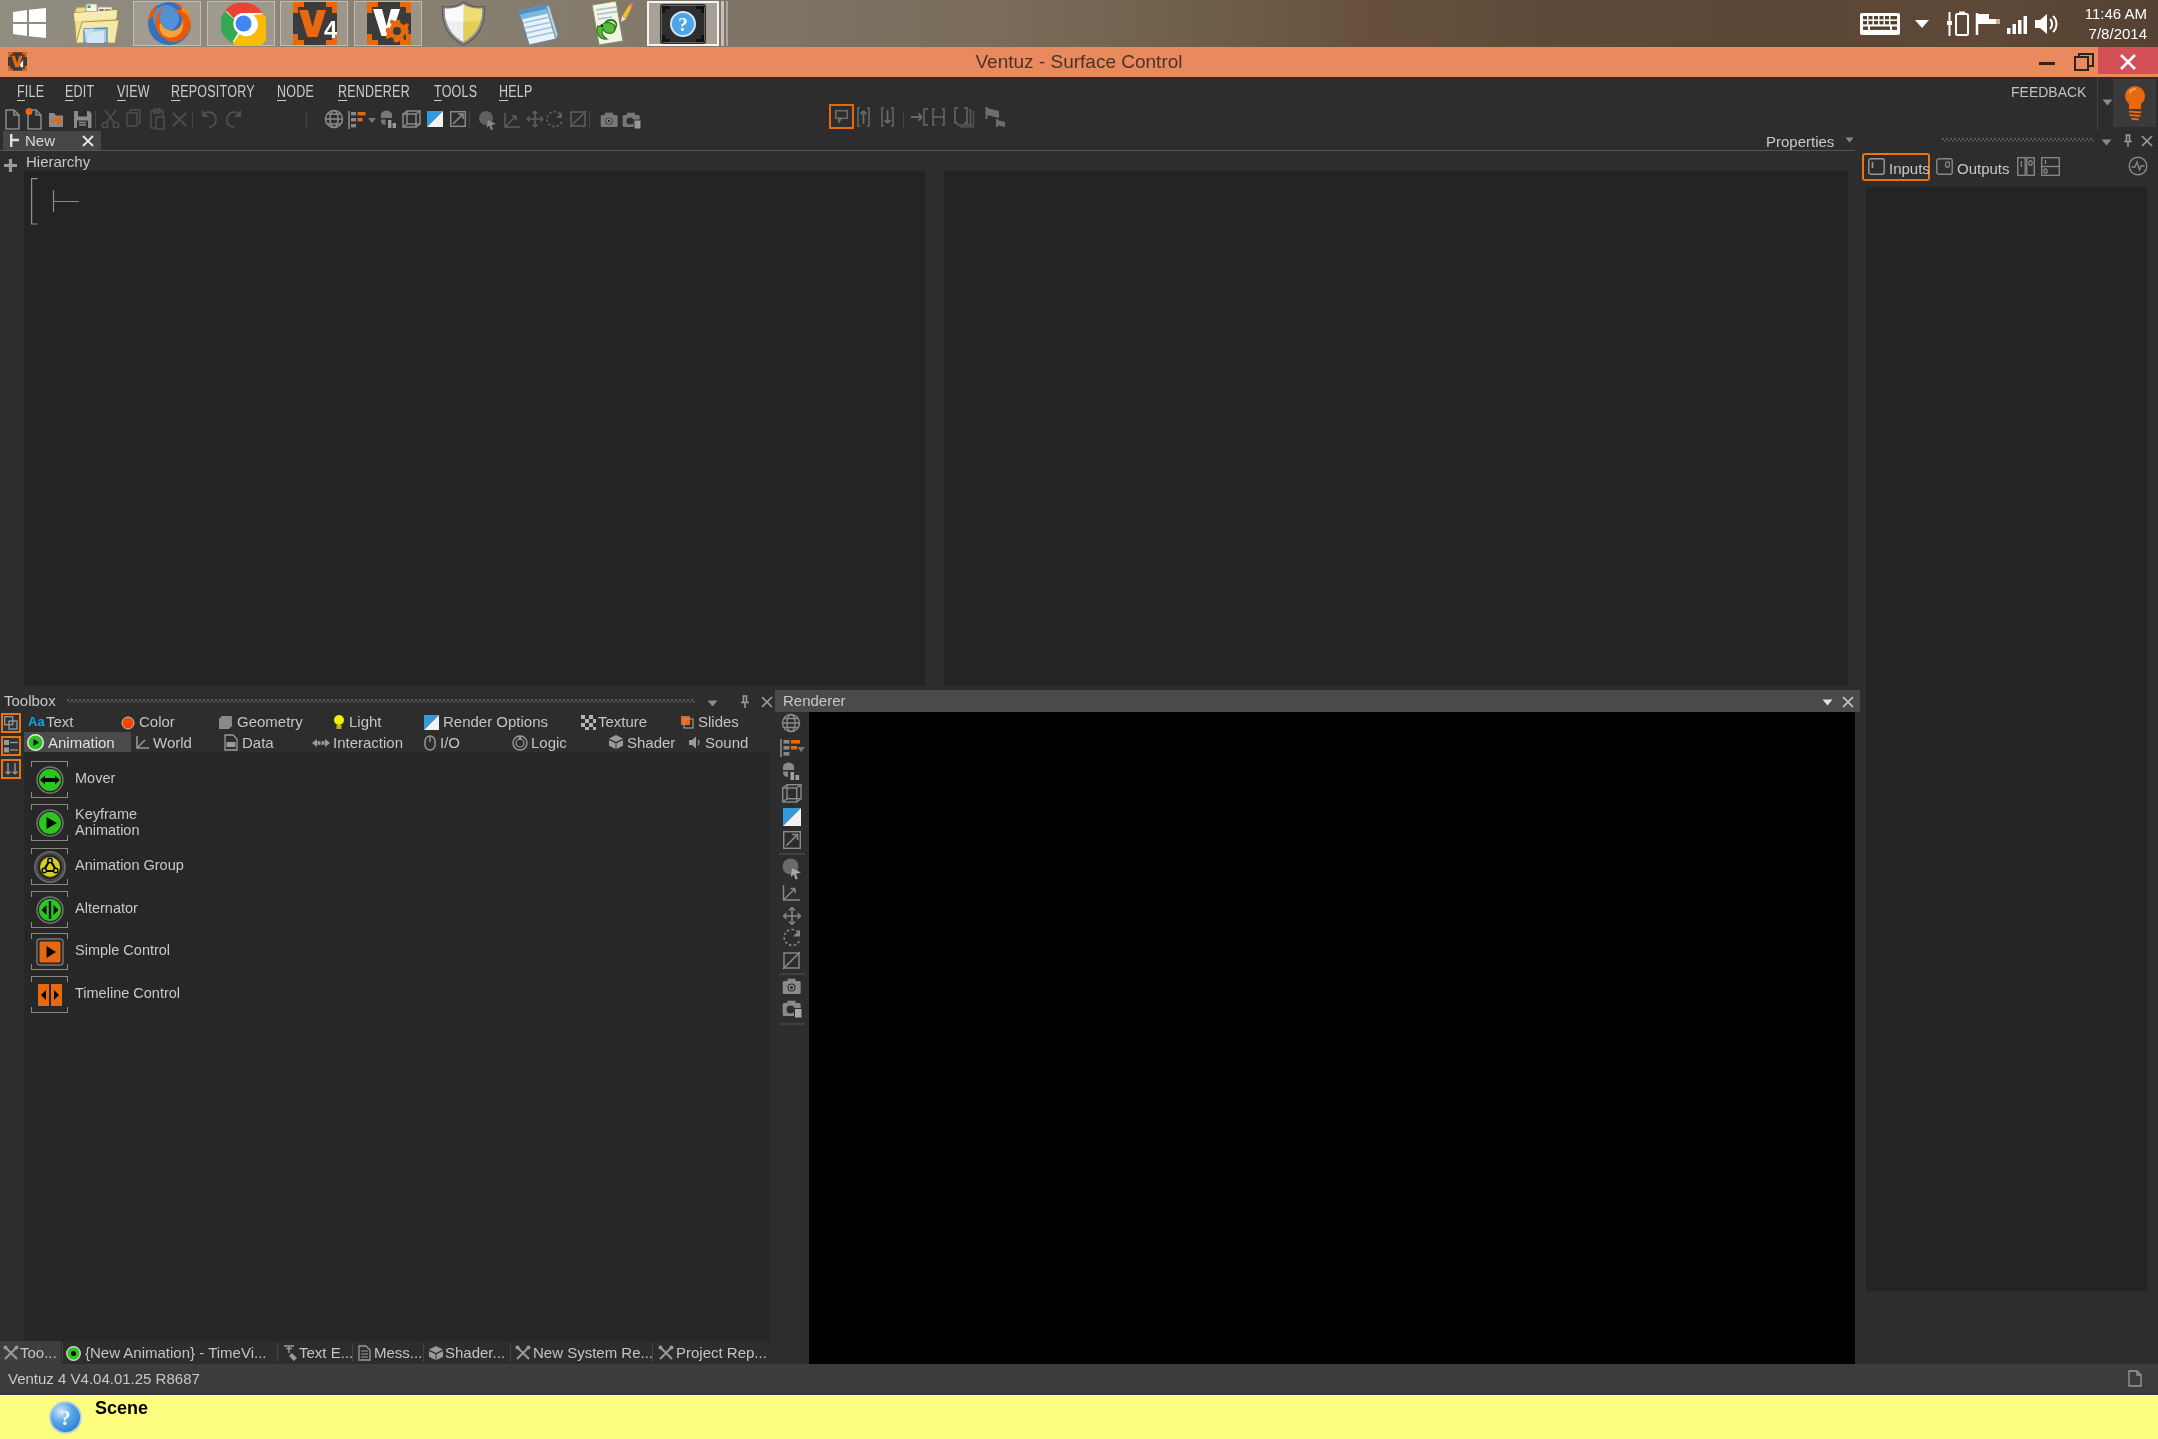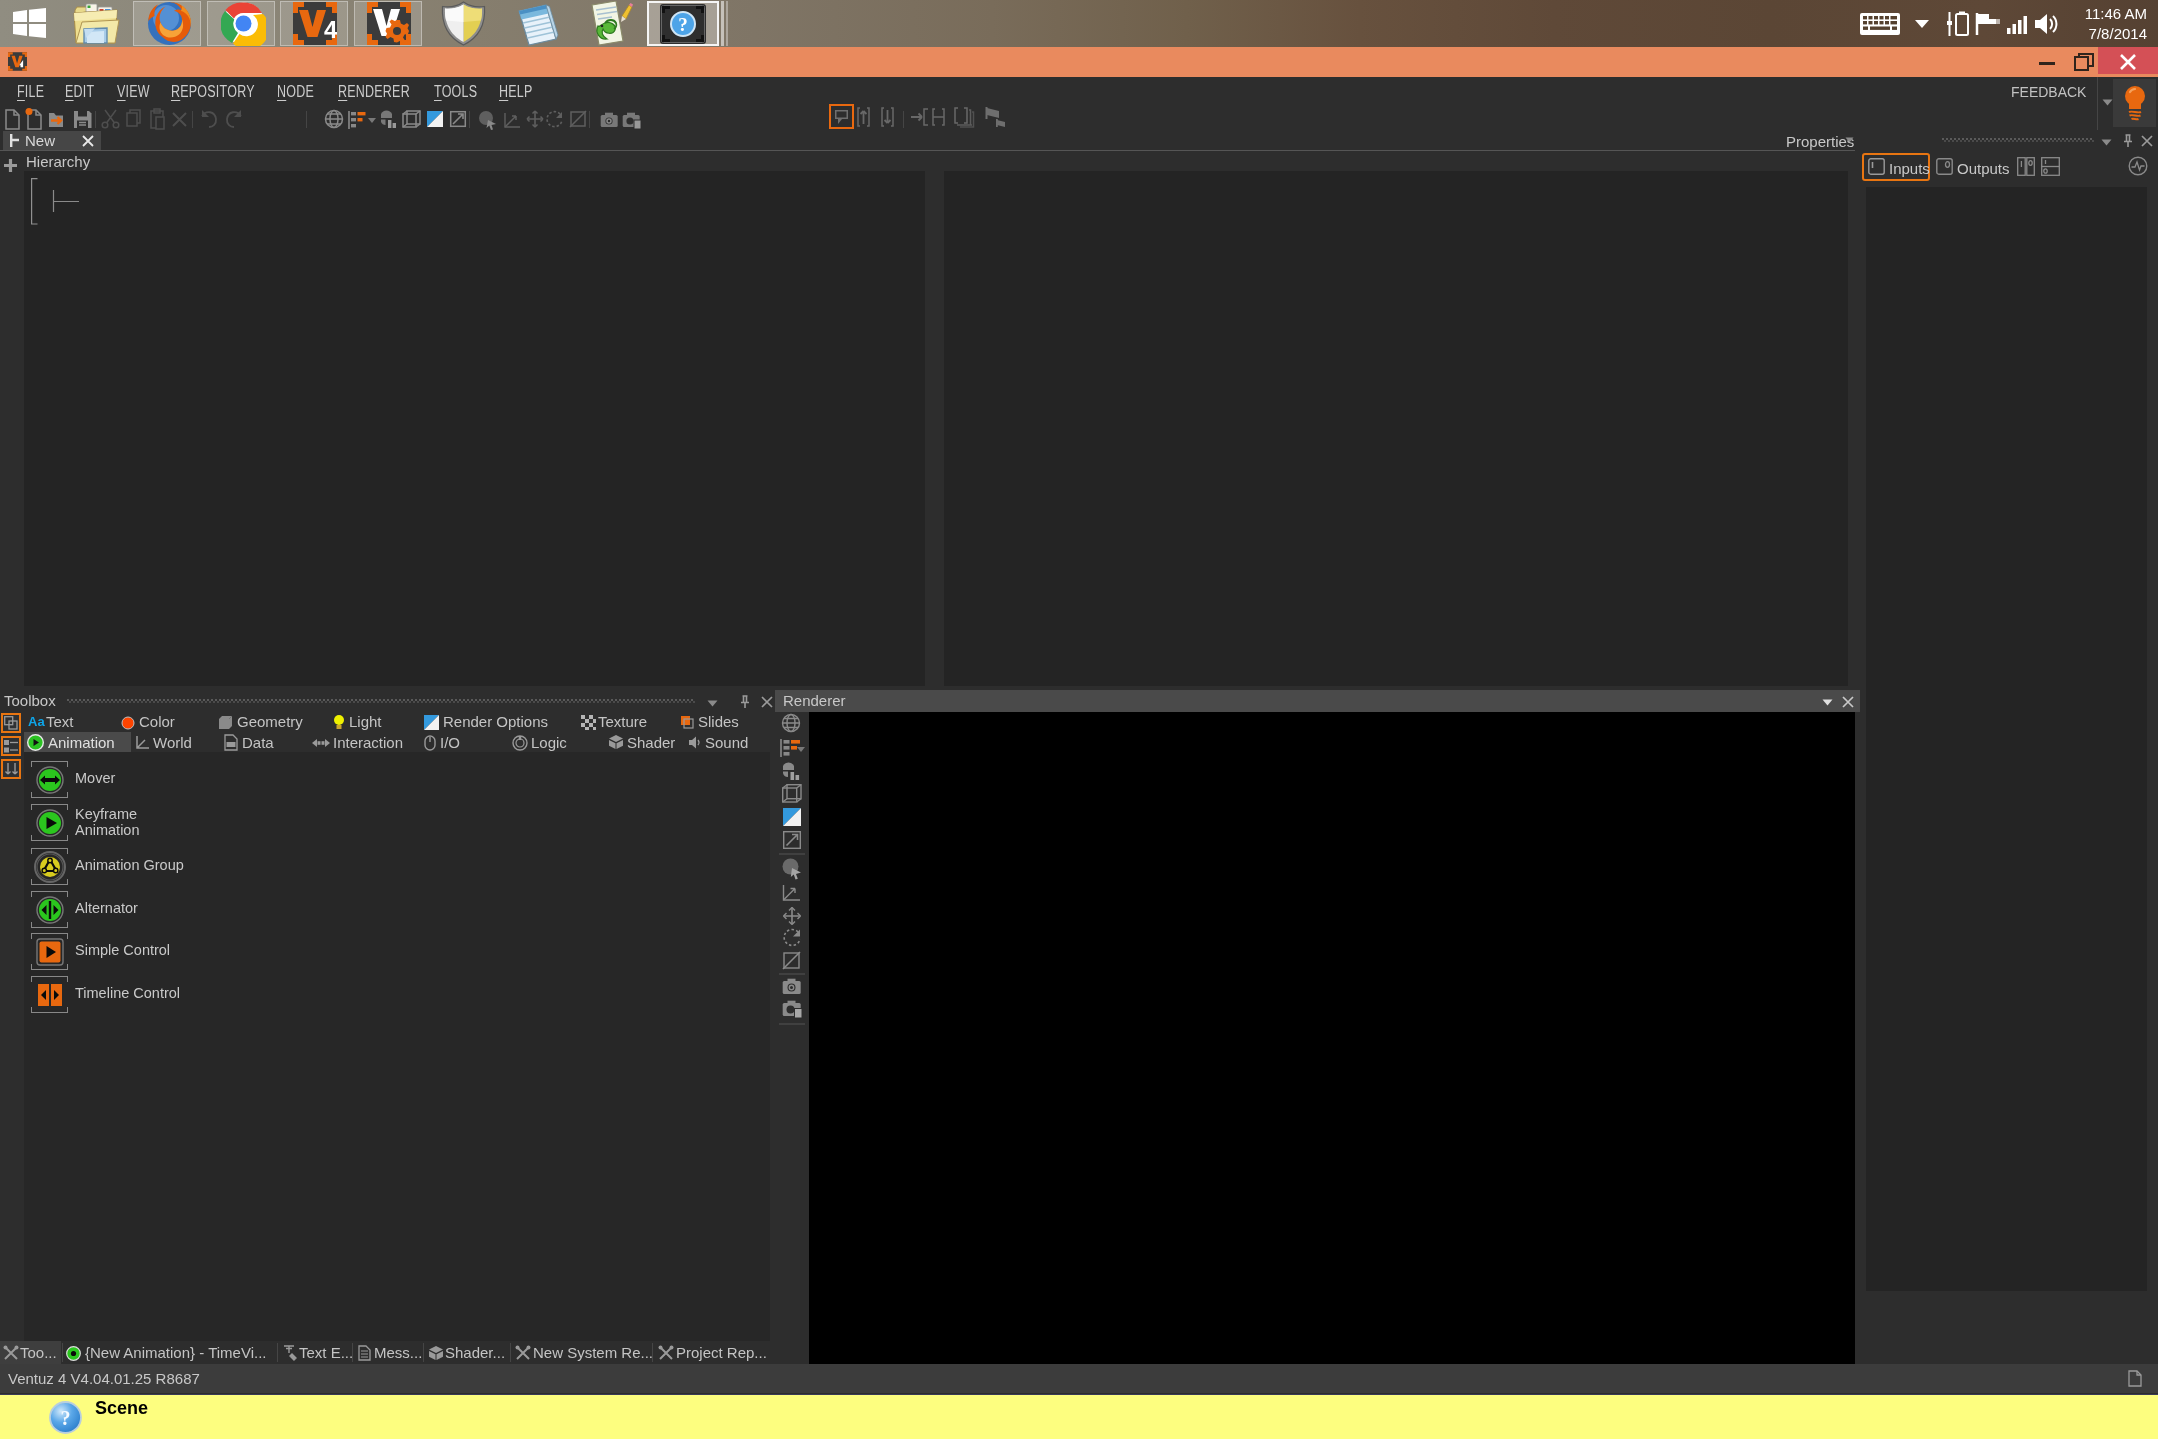--- a/index.html
+++ b/index.html
@@ -249,20 +249,21 @@
   <rect x="16.5" y="2" width="3.5" height="18" fill="#fff"></rect>
 </svg>
 <svg class="abs" style="left:2034px; top:11px;" width="26" height="26" viewBox="0 0 26 26">
   <polygon points="1,9 6,9 13,3 13,23 6,17 1,17" fill="#fff"></polygon>
   <path d="M16 8 A7 7 0 0 1 16 18" fill="none" stroke="#fff" stroke-width="2"></path>
   <path d="M19 5 A11 11 0 0 1 19 21" fill="none" stroke="#fff" stroke-width="2"></path>
 </svg>
 <div class="clock" style="right:11px; top:4px; line-height:20px;">11:46 AM<br>7/8/2014</div>
 
 <div class="abs" id="titlebar">
+  <div id="title-text">Ventuz - Surface Control</div>
   <div id="btn-close"></div>
 </div>
 <svg class="abs" style="left:8px; top:52px;" width="19" height="19" viewBox="0 0 44 43">
   <rect x="0" y="0" width="44" height="43" fill="#3b3b3b"></rect>
   <path d="M0 0 L11 0 L11 5 L5 5 L5 11 L0 11 Z" fill="#e8680f"></path>
   <path d="M33 0 L44 0 L44 11 L39 11 L39 5 L33 5 Z" fill="#e8680f"></path>
   <path d="M0 32 L5 32 L5 38 L11 38 L11 43 L0 43 Z" fill="#e8680f"></path>
   <path d="M39 32 L44 32 L44 43 L33 43 L33 38 L39 38 Z" fill="#e8680f"></path>
   <path d="M8 8 L16 8 L21 26 L26 8 L34 8 L25 35 L17 35 Z" fill="#e8680f"></path>
   <path d="M35 20 L35 35 L29 35 L29 30 L26 30 L35 18 Z" fill="#fff"></path>
@@ -490,21 +491,21 @@
     <path d="M6.5 0.6 L0.6 0.6 L0.6 46 L6.5 46"></path>
   </g>
   <g stroke="#8a8a8a" stroke-width="1.2" fill="none">
     <path d="M22.5 12 L22.5 34 M22.5 23.5 L48 23.5"></path>
   </g>
 </svg>
 <div class="abs" id="content-inner"></div>
 
 <div class="abs" id="props"></div>
 <div class="abs" id="props-inner"></div>
-<div class="abs phead" style="left:1766px; top:133px;margin-left:20px;">Properties</div>
+<div class="abs phead" style="left:1766px; top:133px;">Properties</div>
 <div class="abs dotline" style="left:1942px; top:138px; width:152px;"></div>
 <svg class="abs" style="left:2101px; top:139px;" width="11" height="7" viewBox="0 0 11 7">
   <polygon points="0.5,0.5 10.5,0.5 5.5,6.5" fill="#8a8a8a"></polygon>
 </svg>
 <svg class="abs" style="left:2122px; top:134px;" width="12" height="14" viewBox="0 0 12 14">
   <g stroke="#9a9a9a" stroke-width="1.6" fill="none">
     <path d="M3.5 1 L8.5 1 M4.5 1 L4.5 7 M7.5 1 L7.5 7 M2 7.5 L10 7.5 M6 8 L6 13"></path>
   </g>
 </svg>
 <svg class="abs" style="left:2141px; top:135px;" width="12" height="12" viewBox="0 0 12 12">

